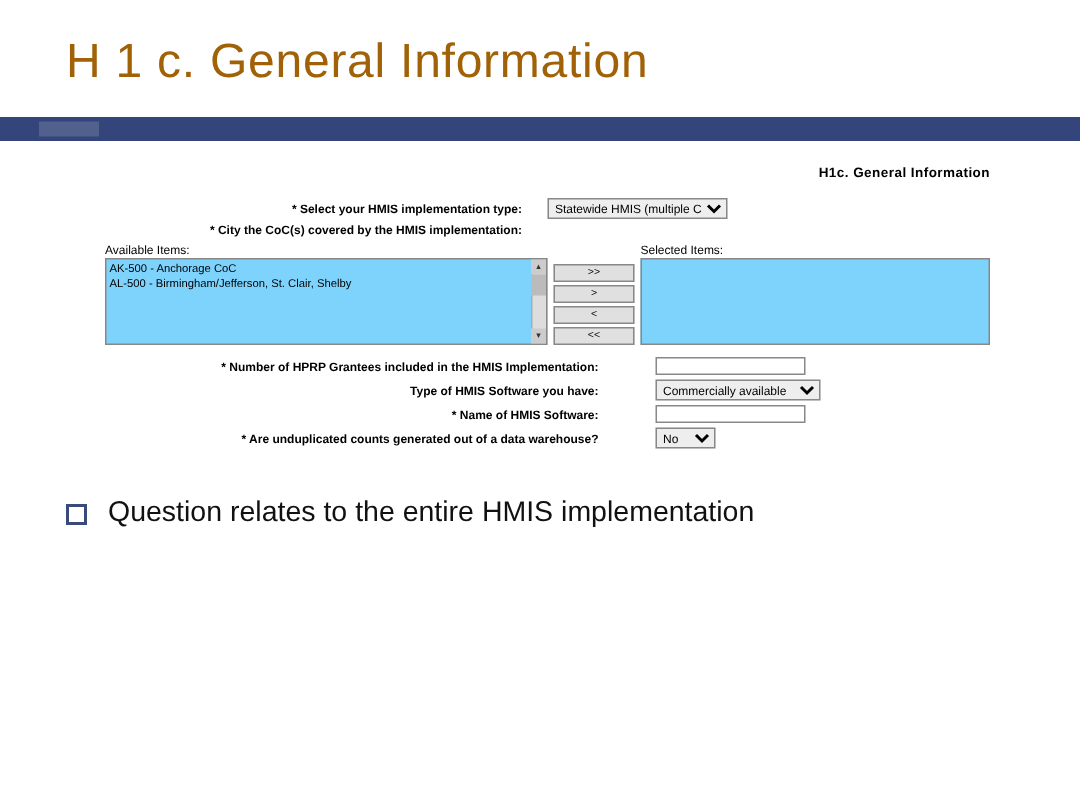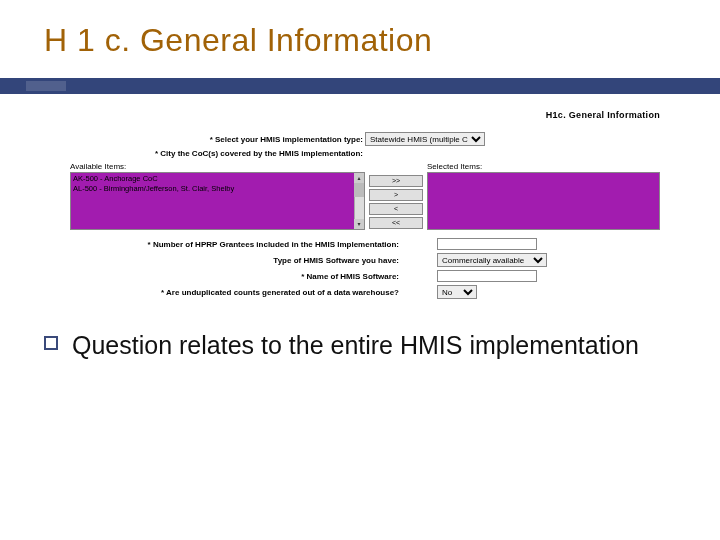--- a/index.html
+++ b/index.html
@@ -4,40 +4,40 @@
 <style>
   * { box-sizing: border-box; margin: 0; padding: 0; }
   body { width: 720px; height: 540px; background: #fff; font-family: Arial, sans-serif; position: relative; }
   .slide { width: 100%; height: 100%; position: relative; }
   .title { font-size: 32px; font-weight: normal; color: #a16207; padding: 22px 0 0 44px; letter-spacing: 0.5px; }
   .accent-bar { position: absolute; top: 78px; left: 0; height: 16px; background: #33457a; width: 100%; }
   .accent-inner { position: absolute; left: 26px; top: 3px; width: 40px; height: 10px; background: #fff; opacity: 0.15; }
   .form-panel { position: absolute; top: 110px; left: 70px; width: 590px; font-size: 8px; color: #000; }
   .form-title { text-align: right; font-weight: bold; font-size: 9px; margin-bottom: 12px; letter-spacing: 0.3px; }
   .row { display: flex; align-items: center; margin: 3px 0; }
-  .row .lbl { text-align: right; font-weight: bold; padding-right: 2px; }
+  .row .lbl { text-align: right; font-weight: bold; padding-right: 17px; }
   select { font-size: 8px; height: 14px; border: 1px solid #888; background: #eee; }
   select.fake { width: 120px; }
-  .dual-list { display: flex; align-items: center; margin-top: 4px; margin-bottom: 8px; }
+  .dual-list { display: flex; align-items: flex-end; margin-top: 4px; margin-bottom: 8px; }
   .col-left { width: 295px; }
   .col-btns { width: 62px; display: flex; flex-direction: column; gap: 2px; padding: 0 4px; }
   .col-right { flex: 1; }
   .list-label { font-size: 8px; margin-bottom: 1px; }
-  .listbox { border: 1px solid #888; background: #a21caf; height: 58px; width: 100%; overflow: hidden; padding: 1px 2px; font-size: 7.5px; line-height: 1.35; position: relative; }
+  .listbox { border: 1px solid #888; background: #7dd3fc; height: 58px; width: 100%; overflow: hidden; padding: 1px 2px; font-size: 7.5px; line-height: 1.35; position: relative; }
   .scrollbar { position: absolute; right: 0; top: 0; bottom: 0; width: 10px; background: #ddd; border-left: 1px solid #aaa; }
   .scroll-thumb { position: absolute; right: 0; top: 10px; width: 10px; height: 14px; background: #bbb; }
   .scroll-up, .scroll-down { position: absolute; right: 0; width: 10px; height: 10px; background: #ccc; font-size: 6px; text-align: center; line-height: 10px; color: #333; }
   .scroll-up { top: 0; } .scroll-down { bottom: 0; }
   .move-btn { border: 1px solid #888; background: #e0e0e0; height: 12px; font-size: 7px; line-height: 10px; cursor: pointer; text-align: center; }
   .field-row { display: flex; align-items: center; margin: 3px 0; gap: 32px; }
   .field-row .lbl { flex: 0 0 335px; text-align: right; font-weight: bold; padding-right: 6px; }
   .field-row .ctrl input[type=text] { font-size: 8px; height: 12px; width: 100px; border: 1px solid #888; }
   .bullet-block { position: absolute; top: 330px; left: 44px; width: 630px; display: flex; align-items: flex-start; }
   .bullet { width: 14px; height: 14px; border: 2px solid #3a4a7a; margin-top: 6px; margin-right: 14px; flex: 0 0 auto; }
-  .bullet-text { font-size: 25px; color: #111; line-height: 1.25; }
+  .bullet-text { font-size: 19px; color: #111; line-height: 1.25; }
 </style>
 </head>
 <body>
 
 <div class="slide">
   <div class="title">H 1 c. General Information</div>
   <div class="accent-bar">
       <div class="accent-inner"></div>
     </div>
 

